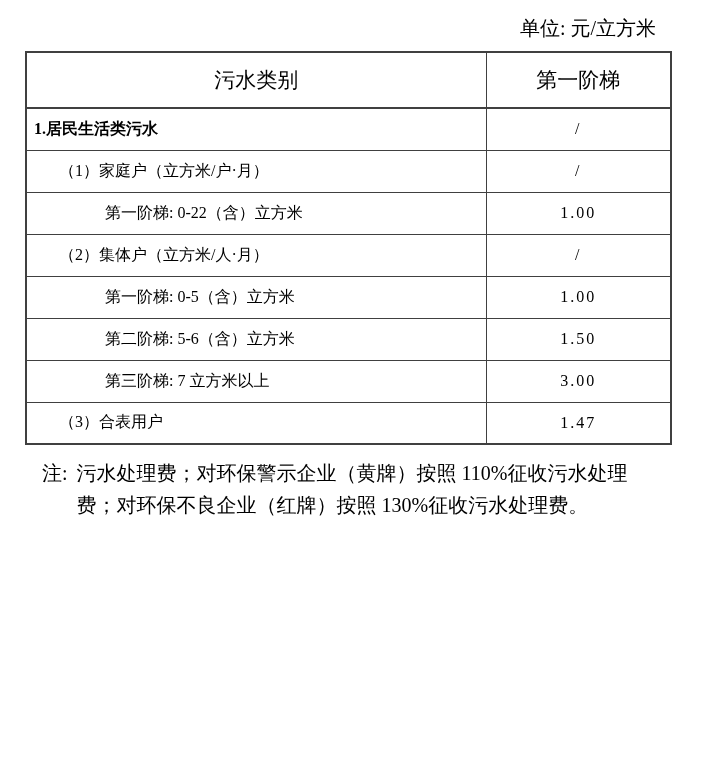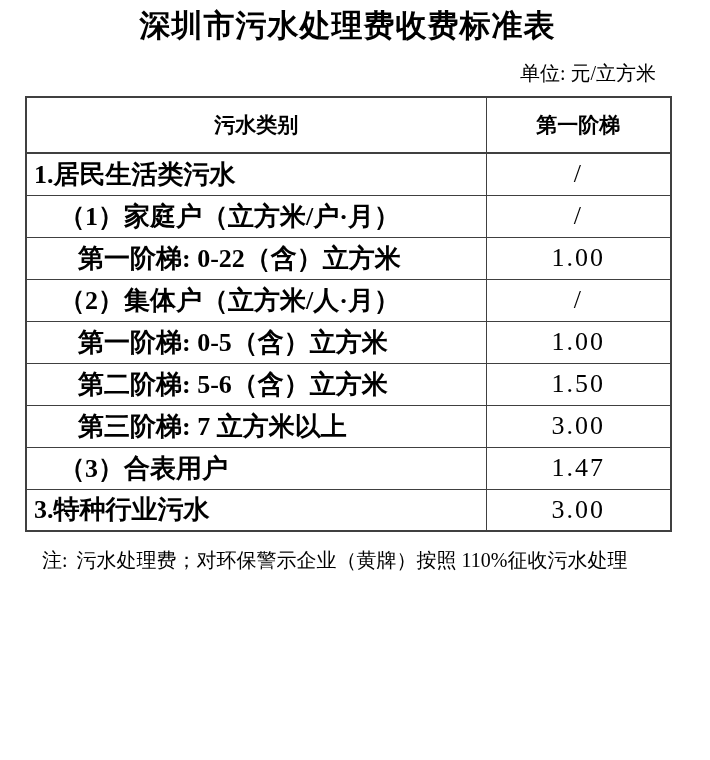--- a/index.html
+++ b/index.html
@@ -39,35 +39,35 @@
     margin-left: 25px;
     margin-top: 11px;
     width: 645px;
     border-collapse: collapse;
     table-layout: fixed;
     border: 2px solid #404040;
   }
   .fee-table th, .fee-table td {
     border: 1px solid #404040;
     padding: 0;
-    font-size: 26px;
+    font-size: 16px;
     vertical-align: middle;
   }
   .fee-table thead th {
     height: 56px;
     font-size: 21px;
-    font-weight: 700;
+    font-weight: 400;
     text-align: center;
     border-bottom: 2px solid #404040;
   }
   .fee-table tbody td { height: 42px; }
-  td.lbl { text-align: left; font-weight: bold; }
+  td.lbl { text-align: left; }
   td.lbl.lvl0 { padding-left: 7px;  font-weight: 700; }
   td.lbl.lvl1 { padding-left: 32px; }
-  td.lbl.lvl2 { padding-left: 51px; }
+  td.lbl.lvl2 { padding-left: 78px; }
   td.val {
     text-align: center;
     letter-spacing: 2px;
   }
 
   .note {
     margin-left: 42px;
     margin-top: 12px;
     display: flex;
     font-size: 20px;
@@ -75,21 +75,20 @@
     width: 630px;
   }
   .note-label { flex: 0 0 auto; margin-right: 9px; white-space: nowrap; }
   .note-text { flex: 1 1 auto; }
 </style>
 </head>
 <body>
 
 <div class="page">
 
-  <h1 class="doc-title">深圳市污水处理费收费标准表</h1>
 
   <div class="unit-line">单位: 元/立方米</div>
 
   <table class="fee-table">
     <colgroup>
       <col style="width:460px">
       <col style="width:185px">
     </colgroup>
     <thead>
       <tr>
@@ -123,27 +122,24 @@
         <td class="val">1.50</td>
       </tr>
       <tr>
         <td class="lbl lvl2">第三阶梯: 7 立方米以上</td>
         <td class="val">3.00</td>
       </tr>
       <tr>
         <td class="lbl lvl1">（3）合表用户</td>
         <td class="val">1.47</td>
       </tr>
-      <tr>
-        <td class="lbl lvl0">3.特种行业污水</td>
-        <td class="val">3.00</td>
-      </tr>
     </tbody>
   </table>
 
   <div class="note">
     <span class="note-label">注:</span>
     <div class="note-text">
       <div>污水处理费；对环保警示企业（黄牌）按照 110%征收污水处理</div>
+      <div>费；对环保不良企业（红牌）按照 130%征收污水处理费。</div>
     </div>
   </div>
 
 </div>
 
 </body></html>

